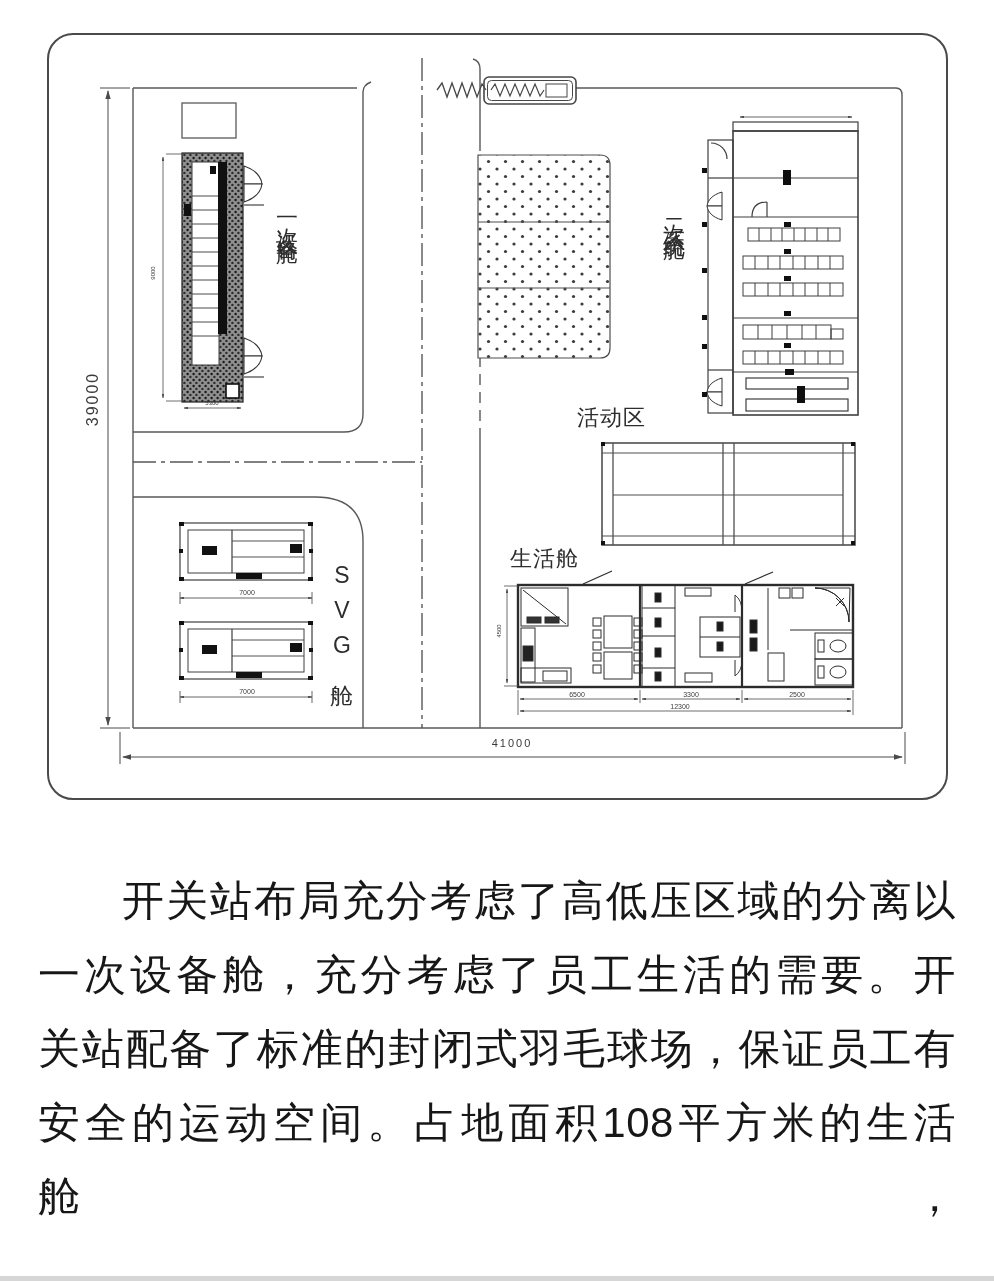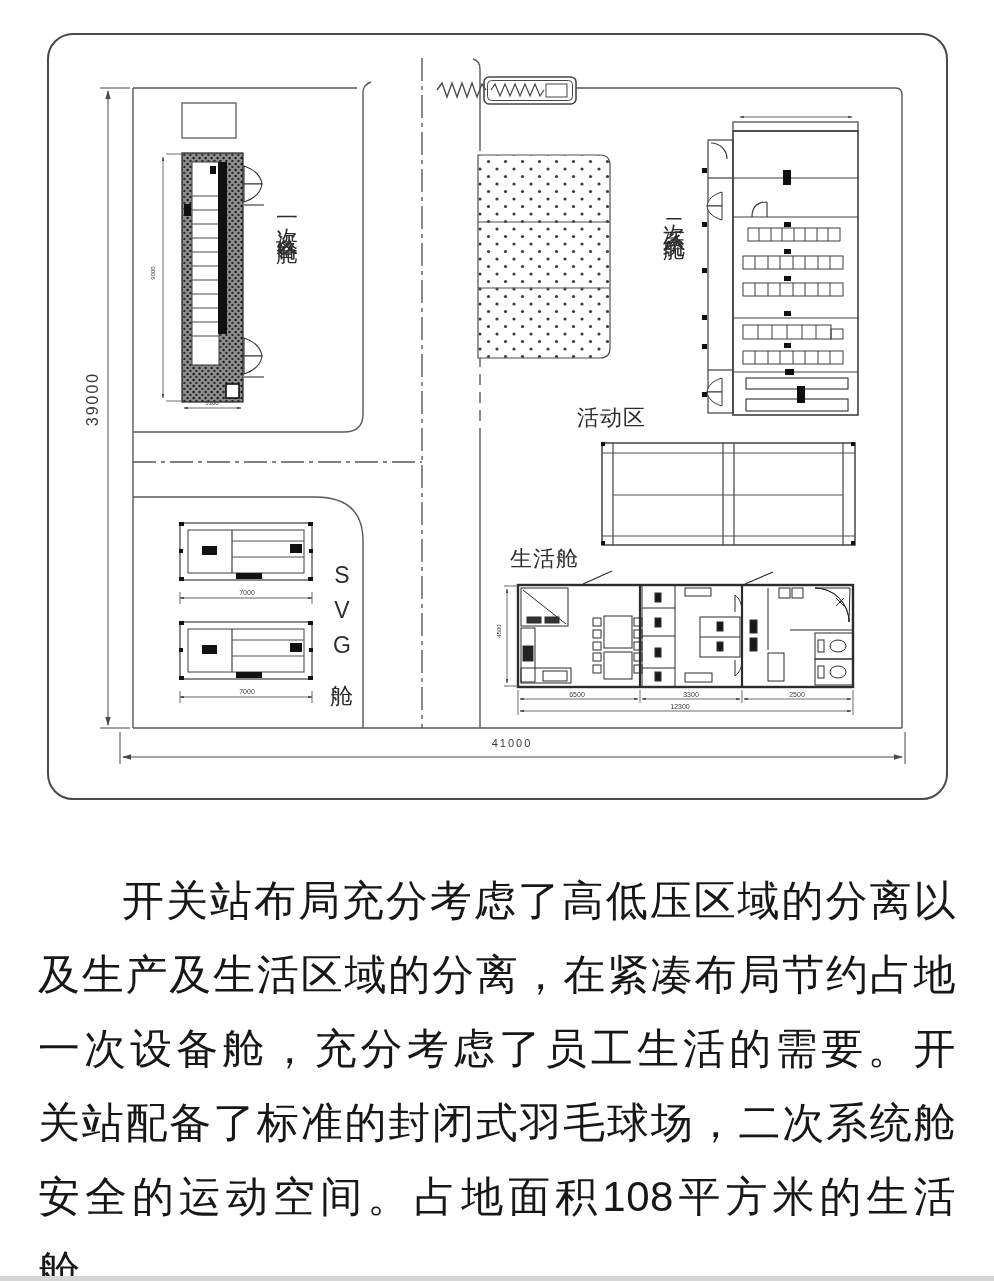--- a/index.html
+++ b/index.html
@@ -391,21 +391,20 @@
   <div class="tdim rot" style="left:140px;top:270px;width:26px;">9000</div>
   <div class="tdim" style="left:197px;top:400px;width:30px;font-size:6px;">5300</div>
   <div class="tdim rot" style="left:486px;top:628px;width:26px;">4500</div>
   <div class="tdim" style="left:562px;top:691px;width:30px;">6500</div>
   <div class="tdim" style="left:676px;top:691px;width:30px;">3300</div>
   <div class="tdim" style="left:782px;top:691px;width:30px;">2500</div>
   <div class="tdim" style="left:662px;top:703px;width:36px;">12300</div>
 
   <div class="para">
     <div class="jl indent">开关站布局充分考虑了高低压区域的分离以</div>
-    <div class="jl">及生产及生活区域的分离，在紧凑布局节约占地</div>
     <div class="jl">一次设备舱，充分考虑了员工生活的需要。开</div>
-    <div class="jl">关站配备了标准的封闭式羽毛球场，二次系统舱</div>
+    <div class="jl">关站配备了标准的封闭式羽毛球场，保证员工有</div>
     <div class="jl">安全的运动空间。占地面积108平方米的生活舱，</div>
 
   </div>
 
   <div class="bottom-strip"></div>
 </div>
 
 </body></html>

